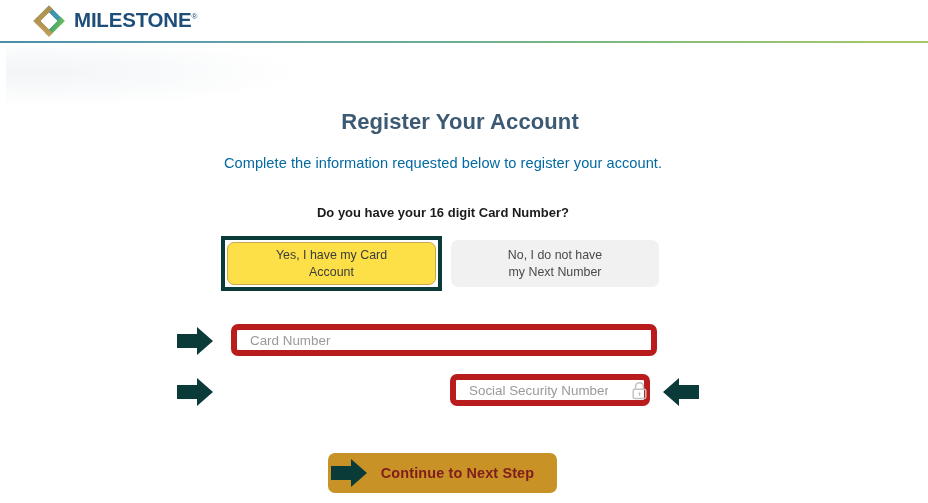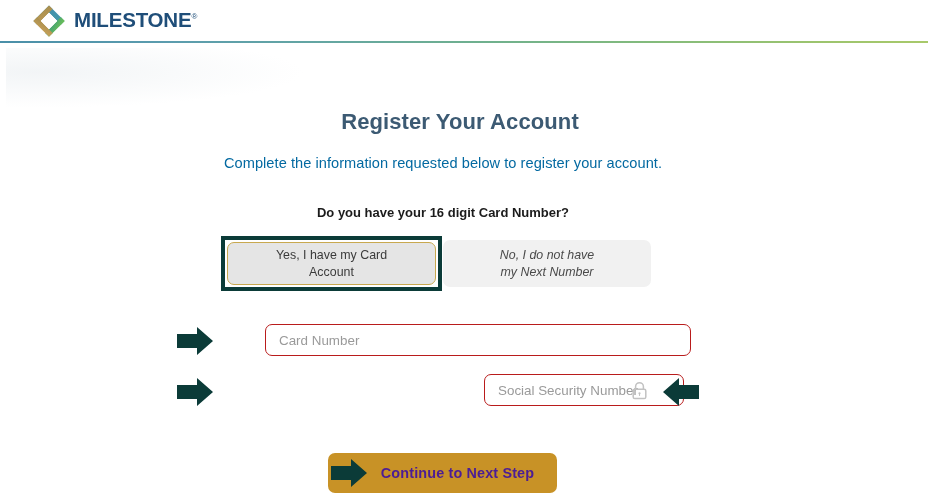--- a/index.html
+++ b/index.html
@@ -132,67 +132,65 @@
     height: 55px;
     border: 4px solid #0b3b38;
     box-sizing: border-box;
     background: #ffffff;
     padding: 2px;
   }
   .choice-yes {
     width: 100%;
     height: 100%;
     box-sizing: border-box;
-    background: #e5e5e5;
+    background: #fde047;
     border: 1px solid #c8a84f;
     border-radius: 7px;
     display: flex;
     align-items: center;
     justify-content: center;
     text-align: center;
     font-size: 12.4px;
     color: #3b3b3b;
     line-height: 1.33;
     cursor: pointer;
   }
 
   .choice-no {
     position: absolute;
-    left: 222px; top: 4px;
+    left: 230px; top: 4px;
     width: 208px;
     height: 47px;
     box-sizing: border-box;
     background: #f1f1f1;
     border: none;
     border-radius: 7px;
     display: flex;
     align-items: center;
     justify-content: center;
     text-align: center;
     font-size: 12.4px;
     color: #4a4a4a;
     line-height: 1.35;
     cursor: pointer;
-    font-style: italic;
   }
 
   
   .field {
     position: absolute;
     box-sizing: border-box;
     height: 32px;
-    border: 1px solid #b91c1c;
+    border: 6px solid #b91c1c;
     border-radius: 7px;
     background: #ffffff;
     font-family: "Liberation Sans", sans-serif;
     font-size: 13.4px;
     color: #2b2b2b;
     padding: 0 13px;
     outline: none;
-    margin-left: 34px;
   }
   .field::placeholder {
     color: #9a9a9a;
     opacity: 1;
   }
 
   #card-number-field { left: 231px; top: 281px; width: 426px; }
   #dob-field         { left: 231px; top: 331px; width: 206px; }
   #ssn-field         { left: 450px; top: 331px; width: 200px; padding-right: 36px; }
 
@@ -223,21 +221,21 @@
     border: none;
     border-radius: 7px;
     cursor: pointer;
     display: flex;
     align-items: center;
     justify-content: center;
   }
   .continue-label {
     font-size: 14.4px;
     font-weight: bold;
-    color: #4c1d95;
+    color: #7f1d1d;
     letter-spacing: 0.15px;
     margin-left: 30px;
   }
   .continue-arrow {
     position: absolute;
     left: 330px; top: 415px;
     width: 38px;
     height: 30px;
     pointer-events: none;
   }

